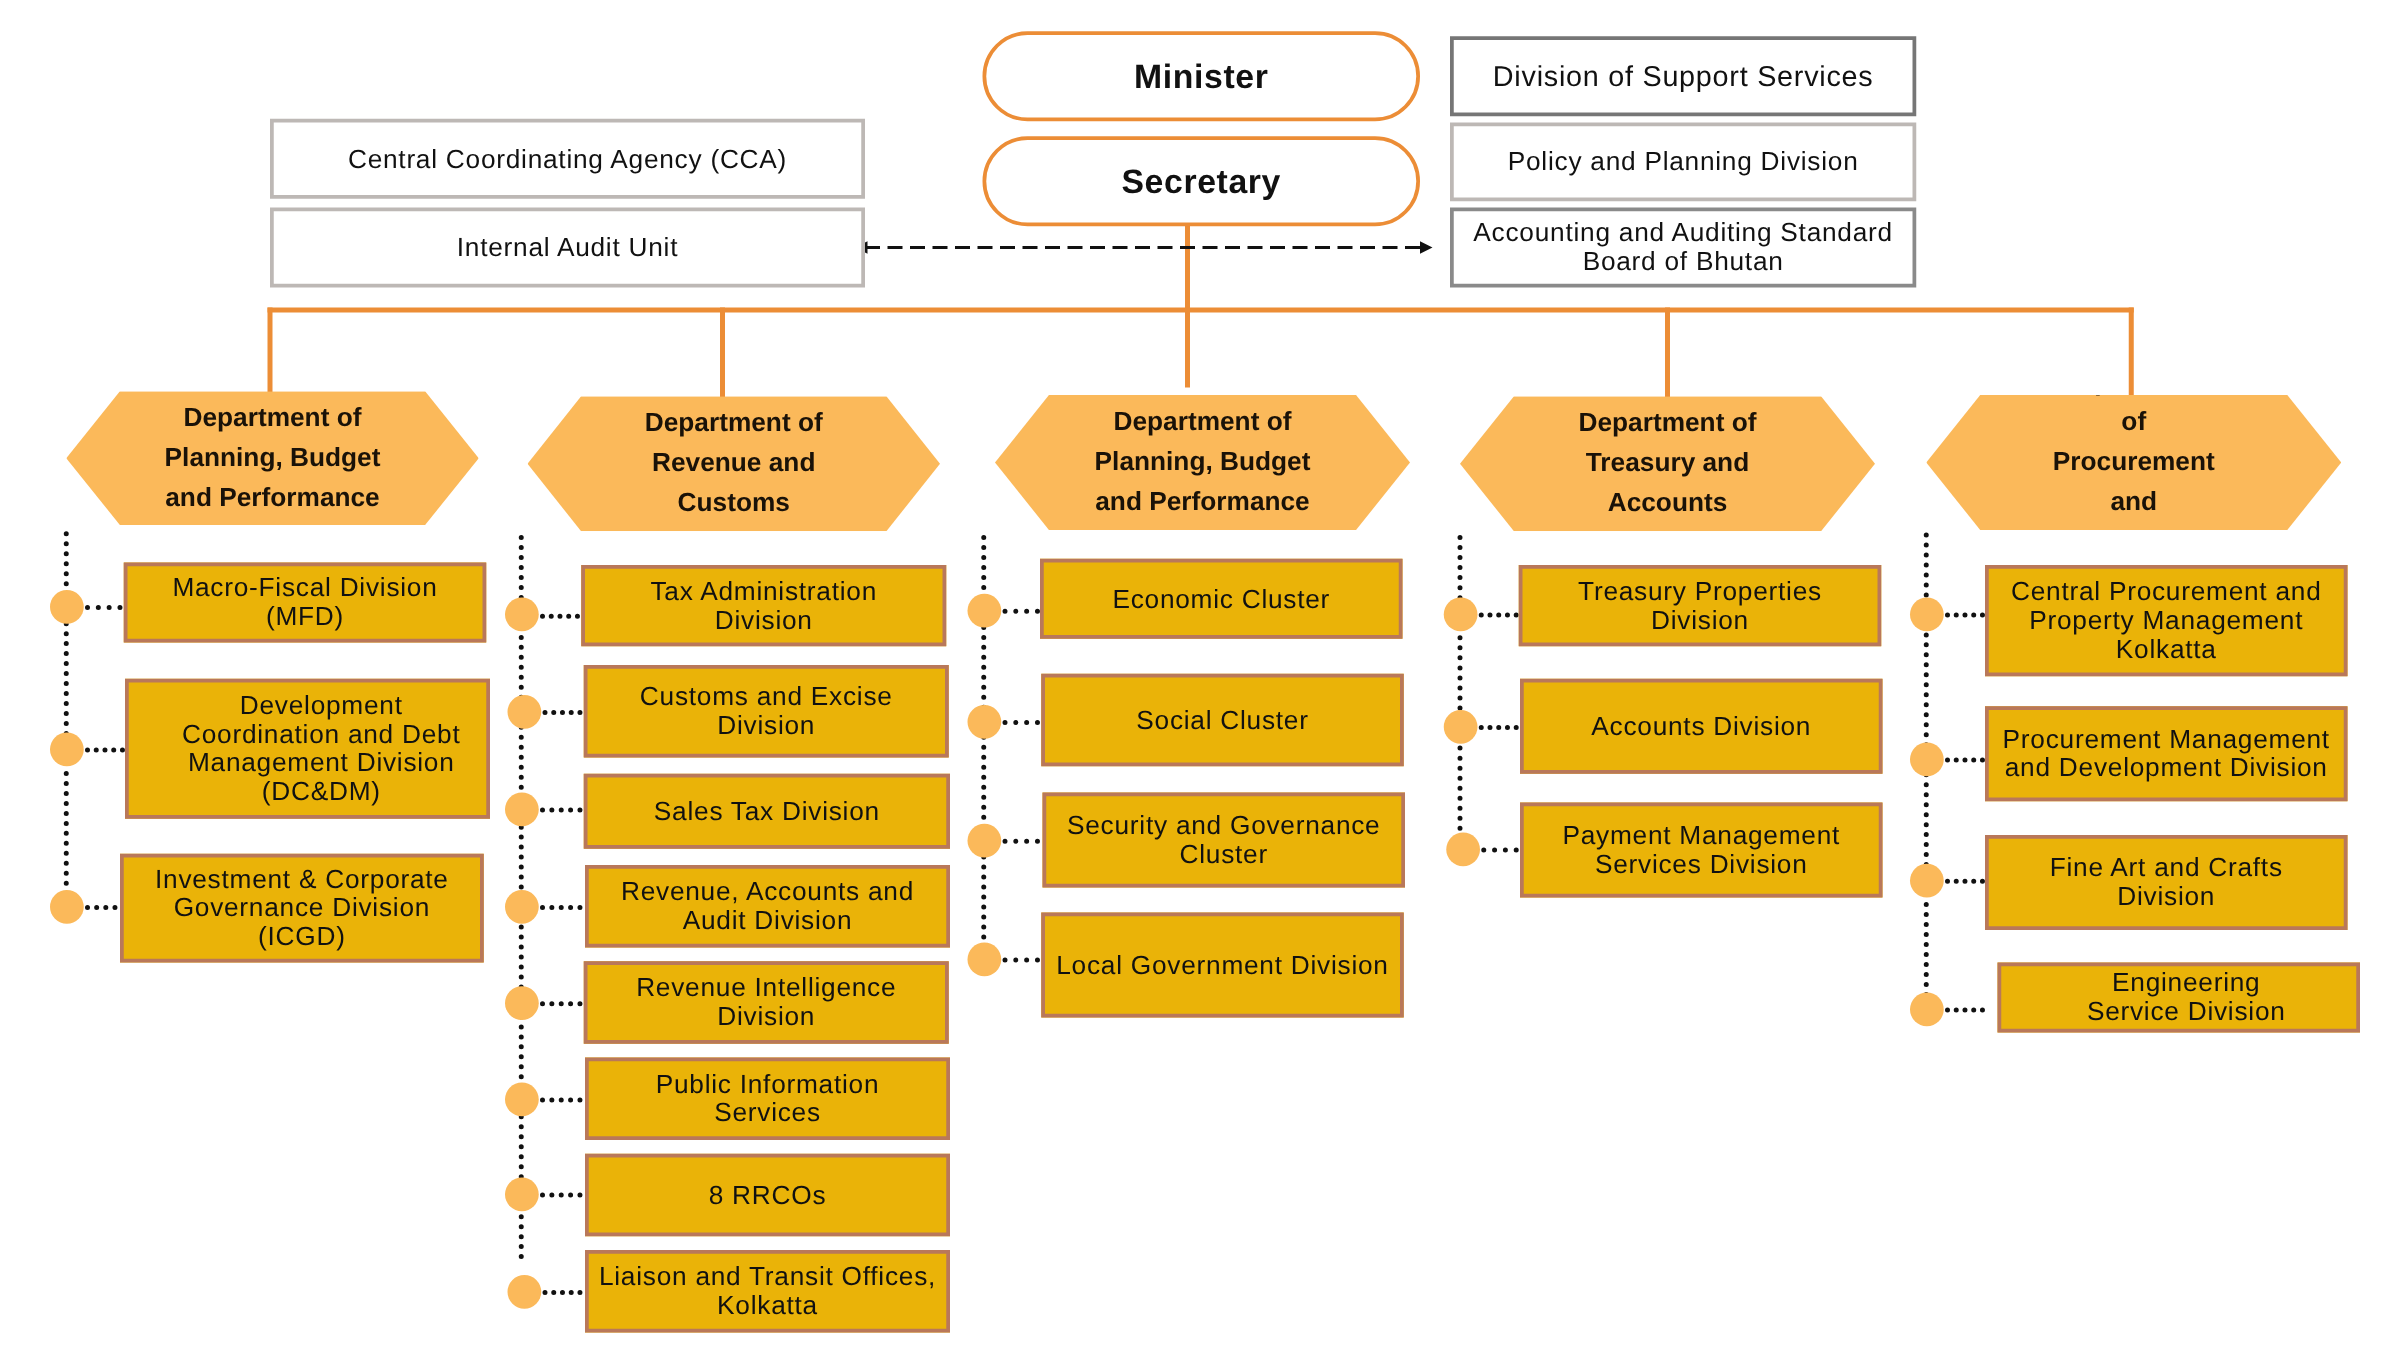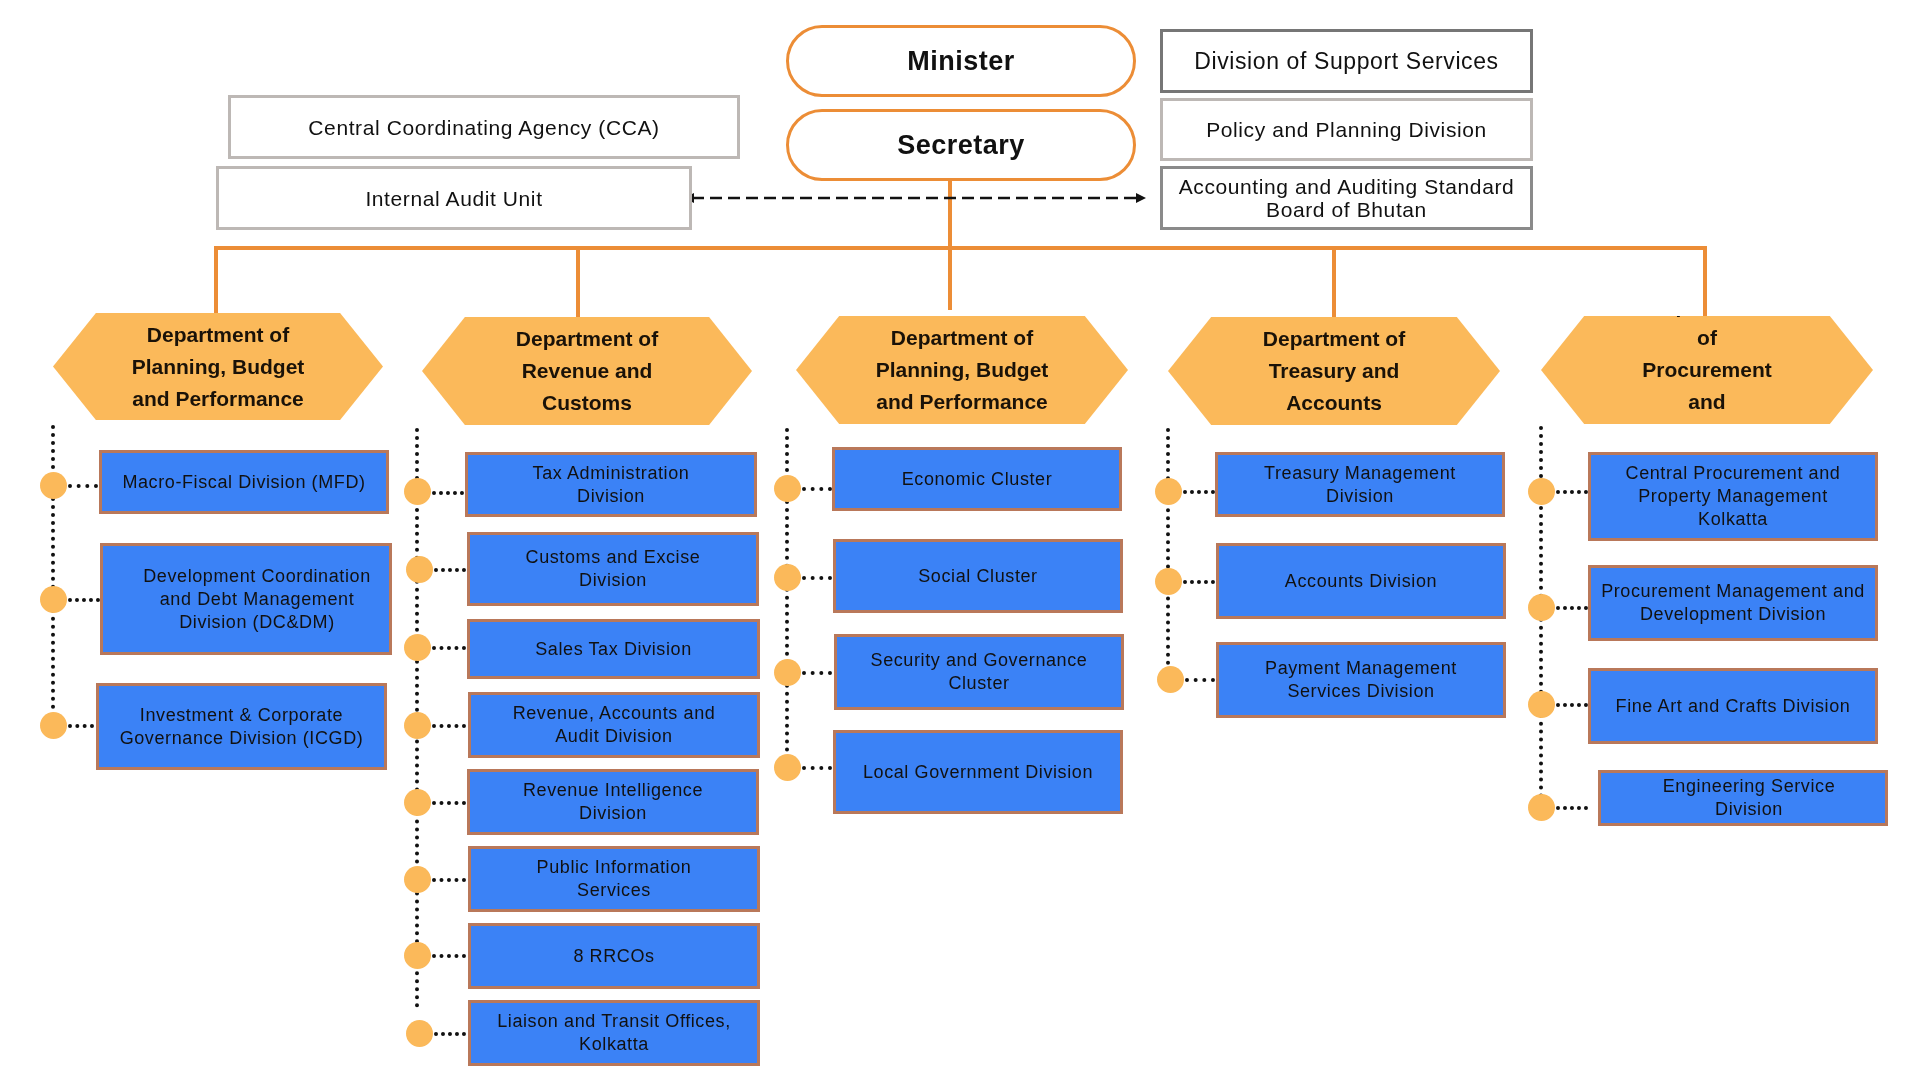--- a/index.html
+++ b/index.html
@@ -7,22 +7,22 @@
          font-family:"Liberation Sans", "DejaVu Sans", sans-serif; color:#111; }
   .abs { position:absolute; box-sizing:border-box; }
   .pill { border:3px solid #ec8d36; border-radius:40px; background:#fff;
           display:flex; align-items:center; justify-content:center;
           font-weight:bold; font-size:27px; letter-spacing:0.5px; }
   .gbox { background:#fff; display:flex; align-items:center; justify-content:center;
           text-align:center; font-size:21px; line-height:23px; letter-spacing:0.6px; }
   .gbox.light { border:3px solid #bdb8b5; }
   .gbox.dark { border:3px solid #767676; }
   .gbox.mid { border:3px solid #8a8a8a; }
-  .dbox { background:#3b82f6; border:3px solid #b9785a; display:flex; align-items:center;
-          justify-content:center; text-align:center; font-size:18px; line-height:23px;
+  .dbox { background:#eab308; border:3px solid #b9785a; display:flex; align-items:center;
+          justify-content:center; text-align:center; font-size:21px; line-height:23px;
           letter-spacing:0.6px; padding:0 6px; }
   .hex { display:flex; align-items:center; justify-content:center; text-align:center;
          background:#fbb95a; clip-path:polygon(13% 0, 87% 0, 100% 50%, 87% 100%, 13% 100%, 0 50%);
          font-weight:bold; font-size:21px; line-height:32px; color:#1a1208; padding:0 60px; }
   .dot { position:absolute; width:27px; height:27px; border-radius:50%; background:#fbb95a; }
   .vspine { position:absolute; width:0; border-left:4px dotted #111; }
   .hlink { position:absolute; height:0; border-top:4px dotted #111; }
   .oline { position:absolute; background:#ec8d36; }
   svg { position:absolute; left:0; top:0; }
 </style>
@@ -42,21 +42,21 @@
   <polygon points="1146,198 1136,193 1136,203" fill="#111"></polygon>
 </svg>
 
 <div class="abs pill" style="left:786px; top:25px; width:350px; height:72px;">
   <span>Minister</span>
 </div>
 <div class="abs pill" style="left:786px; top:109px; width:350px; height:72px;">
   <span>Secretary</span>
 </div>
 
-<div class="abs gbox light" style="left:228px; top:95px; width:512px; height:64px;">
+<div class="abs gbox light" style="left:216px; top:95px; width:476px; height:64px;">
   <span>Central Coordinating Agency (CCA)</span>
 </div>
 <div class="abs gbox light" style="left:216px; top:166px; width:476px; height:64px;">
   <span>Internal Audit Unit</span>
 </div>
 
 <div class="abs gbox dark" style="left:1160px; top:29px; width:373px; height:64px;">
   <span style="font-size:23px;">Division of Support Services</span>
 </div>
 <div class="abs gbox light" style="left:1160px; top:98px; width:373px; height:63px;text-align:right;">
@@ -156,21 +156,21 @@
   <span style="padding:0 2px;">Local Government Division</span>
 </div>
 
 <div class="abs hex" style="left:1168px; top:317px; width:332px; height:108px;">
   <span>Department of Treasury and Accounts</span>
 </div>
 <div class="vspine" style="left:1166px; top:428px; height:245px;"></div>
 <div class="dot" style="left:1155px; top:478px;"></div>
 <div class="hlink" style="left:1183px; top:490px; width:32px;"></div>
 <div class="abs dbox" style="left:1215px; top:452px; width:290px; height:65px;">
-  <span style="padding:0 14px;">Treasury Management Division</span>
+  <span style="padding:0 14px;">Treasury Properties Division</span>
 </div>
 <div class="dot" style="left:1155px; top:568px;"></div>
 <div class="hlink" style="left:1183px; top:580px; width:32px;"></div>
 <div class="abs dbox" style="left:1216px; top:543px; width:290px; height:76px;">
   <span>Accounts Division</span>
 </div>
 <div class="dot" style="left:1157px; top:666px;"></div>
 <div class="hlink" style="left:1185px; top:678px; width:30px;"></div>
 <div class="abs dbox" style="left:1216px; top:642px; width:290px; height:76px;">
   <span style="padding:0 16px;">Payment Management Services Division</span>

